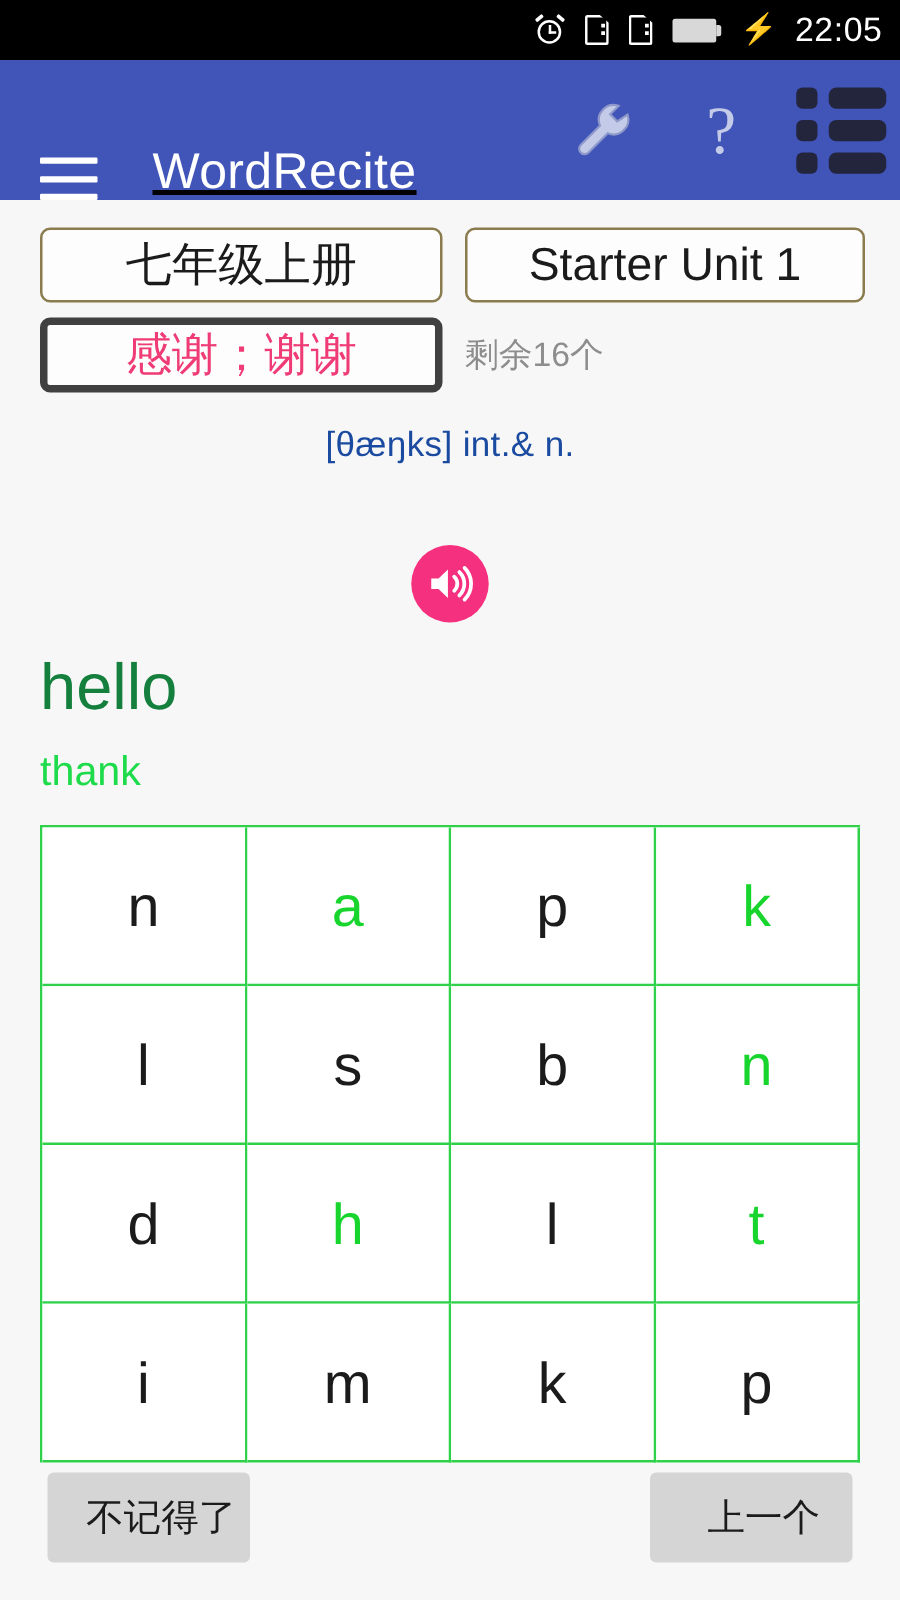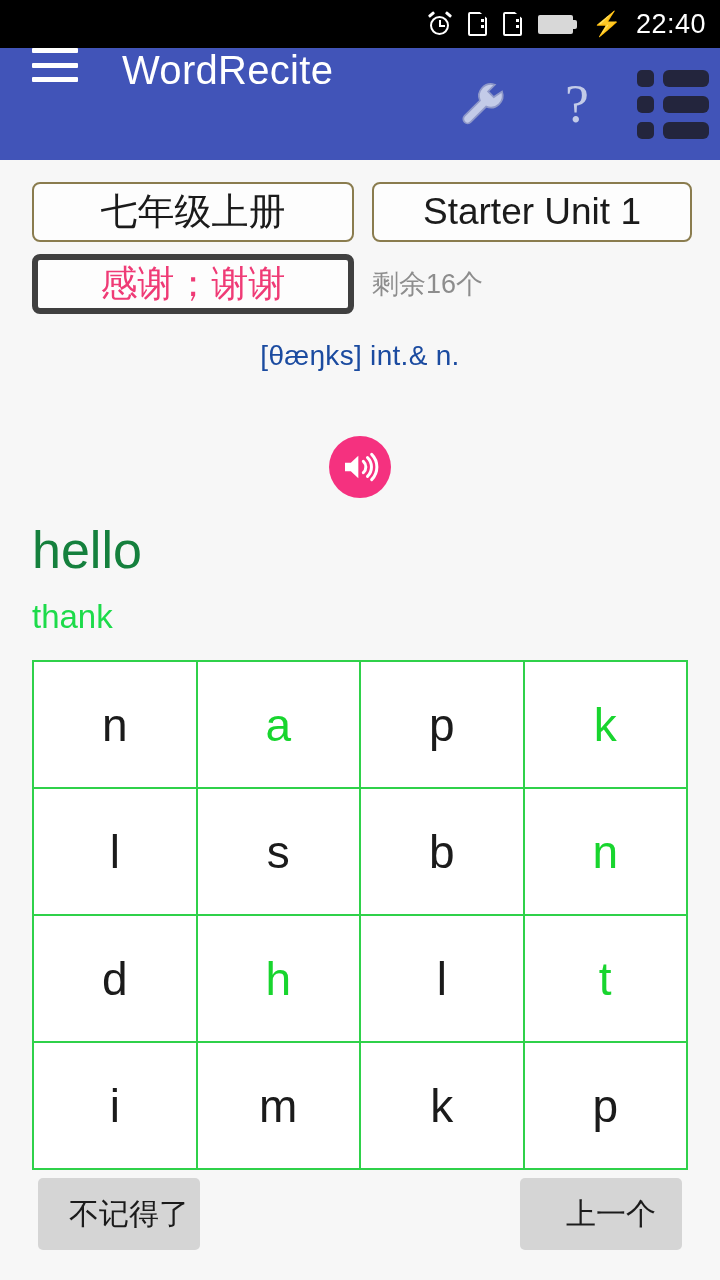--- a/index.html
+++ b/index.html
@@ -56,22 +56,23 @@
   .icon-battery .tip{
     width:4px; height:9px; background:#d8d8d8; border-radius:0 2px 2px 0;
   }
   .icon-bolt{
     color:#fff; font-size:24px; line-height:1; margin-left:-2px; font-weight:bold;
   }
 
   
   .appbar{
     height:112px; width:720px; background:#4154b8;
-    display:flex; align-items:flex-start;
+    display:flex; align-items:flex-end;
     position:relative;
+    text-decoration:underline;
   }
   .hamburger{
     width:46px; height:34px; margin-left:32px;
     display:flex; flex-direction:column; justify-content:space-between;
     cursor:pointer;
   }
   .hamburger span{ display:block; height:5px; background:#fff; border-radius:1px; }
   .app-title{
     color:#fff; font-size:40px; margin-left:44px; letter-spacing:0.3px;
     white-space:nowrap;
@@ -182,21 +183,21 @@
       <div class="body"></div>
         <div class="d1"></div>
         <div class="d2"></div>
     </div>
     <div class="icon-battery">
       <div class="shell"></div>
         <div class="tip"></div>
     </div>
     <div class="icon-bolt">⚡</div>
   </div>
-  <div class="sb-time">22:40</div>
+  <div class="sb-time">22:05</div>
 </div>
 
 <div class="appbar">
   <div class="hamburger">
     <span></span>
       <span></span>
       <span></span>
   </div>
   <div class="app-title">WordRecite</div>
 

